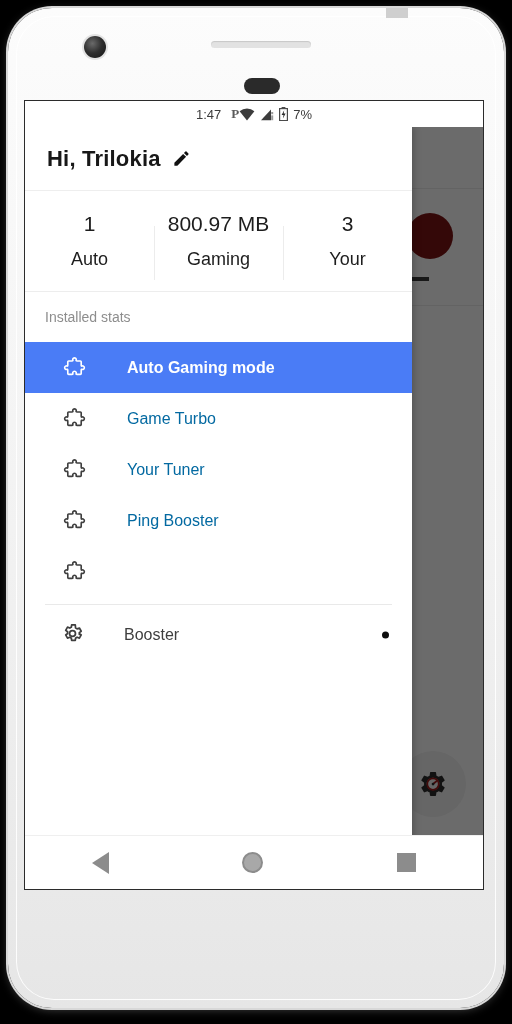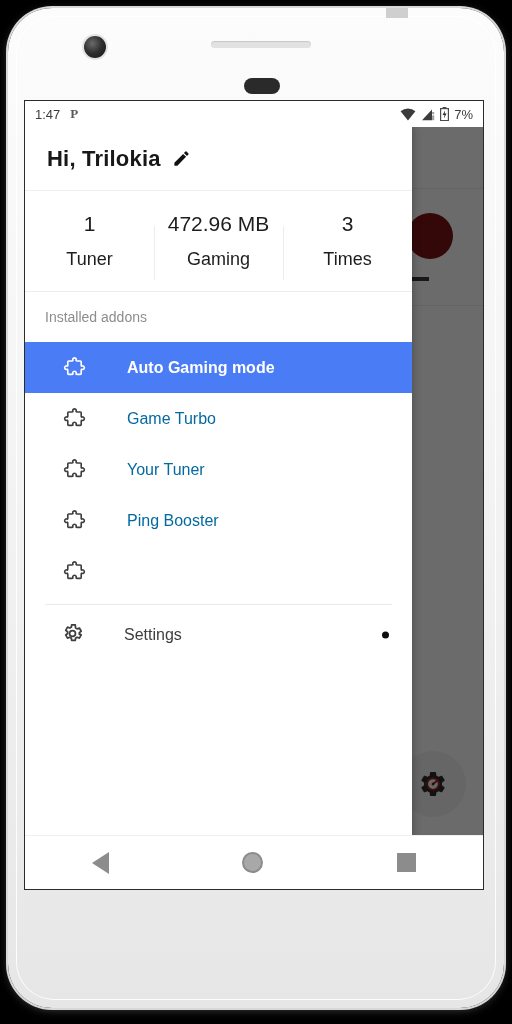--- a/index.html
+++ b/index.html
@@ -100,21 +100,21 @@
   #scrim-overlay{
     position:absolute; left:387px; top:26px;
     width:73px; height:764px;
     background:rgba(0,0,0,.58);
   }
 
   
   #status-bar{
     position:absolute; left:0; top:0; width:100%; height:26px;
     background:#fff;
-    display:flex; align-items:center; justify-content:space-between;
+    display:flex; align-items:center; justify-content:center;
     padding:0 10px;
     z-index:40;
   }
   .sb-left{ display:flex; align-items:center; gap:10px; }
   .sb-right{ display:flex; align-items:center; gap:5px; }
   #status-clock{ font-size:13px; color:#3c3c3c; font-weight:500; }
   #pinterest-icon{
     font-size:13px; font-weight:bold; color:#5a5a5a;
     font-family:"Liberation Serif", serif;
   }
@@ -294,33 +294,33 @@
       <span id="edit-name-icon">
         <svg width="19" height="19" viewBox="0 0 24 24">
           <path fill="#111" d="M3 17.25V21h3.75L17.8 9.94l-3.75-3.75L3 17.25ZM20.7 7.04a1 1 0 0 0 0-1.41l-2.34-2.34a1 1 0 0 0-1.41 0l-1.83 1.83 3.75 3.75 1.83-1.83Z"></path>
         </svg>
       </span>
     </div>
 
     <div id="stats-row">
       <div class="stat-cell">
         <span class="stat-value">1</span>
-        <span class="stat-label">Tuner</span>
+        <span class="stat-label">Auto</span>
       </div>
       <div class="stat-cell">
-        <span class="stat-value">472.96 MB</span>
+        <span class="stat-value">800.97 MB</span>
         <span class="stat-label">Gaming</span>
       </div>
       <div class="stat-cell">
         <span class="stat-value">3</span>
-        <span class="stat-label">Times</span>
-      </div>
-    </div>
-
-    <div id="addons-section-label">Installed addons</div>
+        <span class="stat-label">Your</span>
+      </div>
+    </div>
+
+    <div id="addons-section-label">Installed stats</div>
 
     <div id="addon-list">
 
       <div class="drawer-item selected">
         <span class="item-icon">
           <svg width="23" height="23" viewBox="0 0 24 24">
             <path fill="none" stroke="#ffffff" stroke-width="1.7" stroke-linejoin="round" d="M10.2 3.2a1.9 1.9 0 0 1 3.6 0c.2.7-.3 1.3-.1 1.7.2.4.9.3 1.5.3h2.9c.5 0 .9.4.9.9v2.9c0 .6-.1 1.3.3 1.5.4.2 1-.3 1.7-.1a1.9 1.9 0 0 1 0 3.6c-.7.2-1.3-.3-1.7-.1-.4.2-.3.9-.3 1.5v2.9c0 .5-.4.9-.9.9h-2.9c-.6 0-1.3.1-1.5-.3-.2-.4.3-1 .1-1.7a1.9 1.9 0 0 0-3.6 0c-.2.7.3 1.3.1 1.7-.2.4-.9.3-1.5.3H5.9a.9.9 0 0 1-.9-.9v-2.9c0-.6.1-1.3-.3-1.5-.4-.2-1 .3-1.7.1a1.9 1.9 0 0 1 0-3.6c.7-.2 1.3.3 1.7.1.4-.2.3-.9.3-1.5V6.1c0-.5.4-.9.9-.9h2.9c.6 0 1.3.1 1.5-.3.2-.4-.3-1-.1-1.7Z"></path>
           </svg>
         </span>
         <span class="item-label">Auto Gaming mode</span>
@@ -364,21 +364,21 @@
 
     <div id="drawer-separator"></div>
 
     <div id="settings-item">
       <span class="item-icon">
         <svg width="23" height="23" viewBox="0 0 24 24">
           <path fill="none" stroke="#3e3e3e" stroke-width="1.8" stroke-linejoin="round" d="M19.1 12.9a7.4 7.4 0 0 0 0-1.8l2-1.5-1.9-3.3-2.4.9a7 7 0 0 0-1.6-.9L14.9 3h-3.8l-.3 2.4c-.6.2-1.1.5-1.6.9l-2.4-.9L4.9 8.7l2 1.5a7.4 7.4 0 0 0 0 1.8l-2 1.5 1.9 3.3 2.4-.9c.5.4 1 .7 1.6.9l.3 2.4h3.8l.3-2.4c.6-.2 1.1-.5 1.6-.9l2.4.9 1.9-3.3-2-1.5Z"></path>
           <circle cx="12" cy="12" r="3.1" fill="none" stroke="#3e3e3e" stroke-width="1.8"></circle>
         </svg>
       </span>
-      <span class="item-label">Settings</span>
+      <span class="item-label">Booster</span>
       <span id="settings-badge-dot"></span>
     </div>
 
     <div id="drawer-spacer"></div>
 
     <div id="drawer-footer">
       <span class="footer-link">Rate us</span>
       <span class="footer-sep">|</span>
       <span class="footer-link">Share stats</span>
       <span class="footer-sep">|</span>

